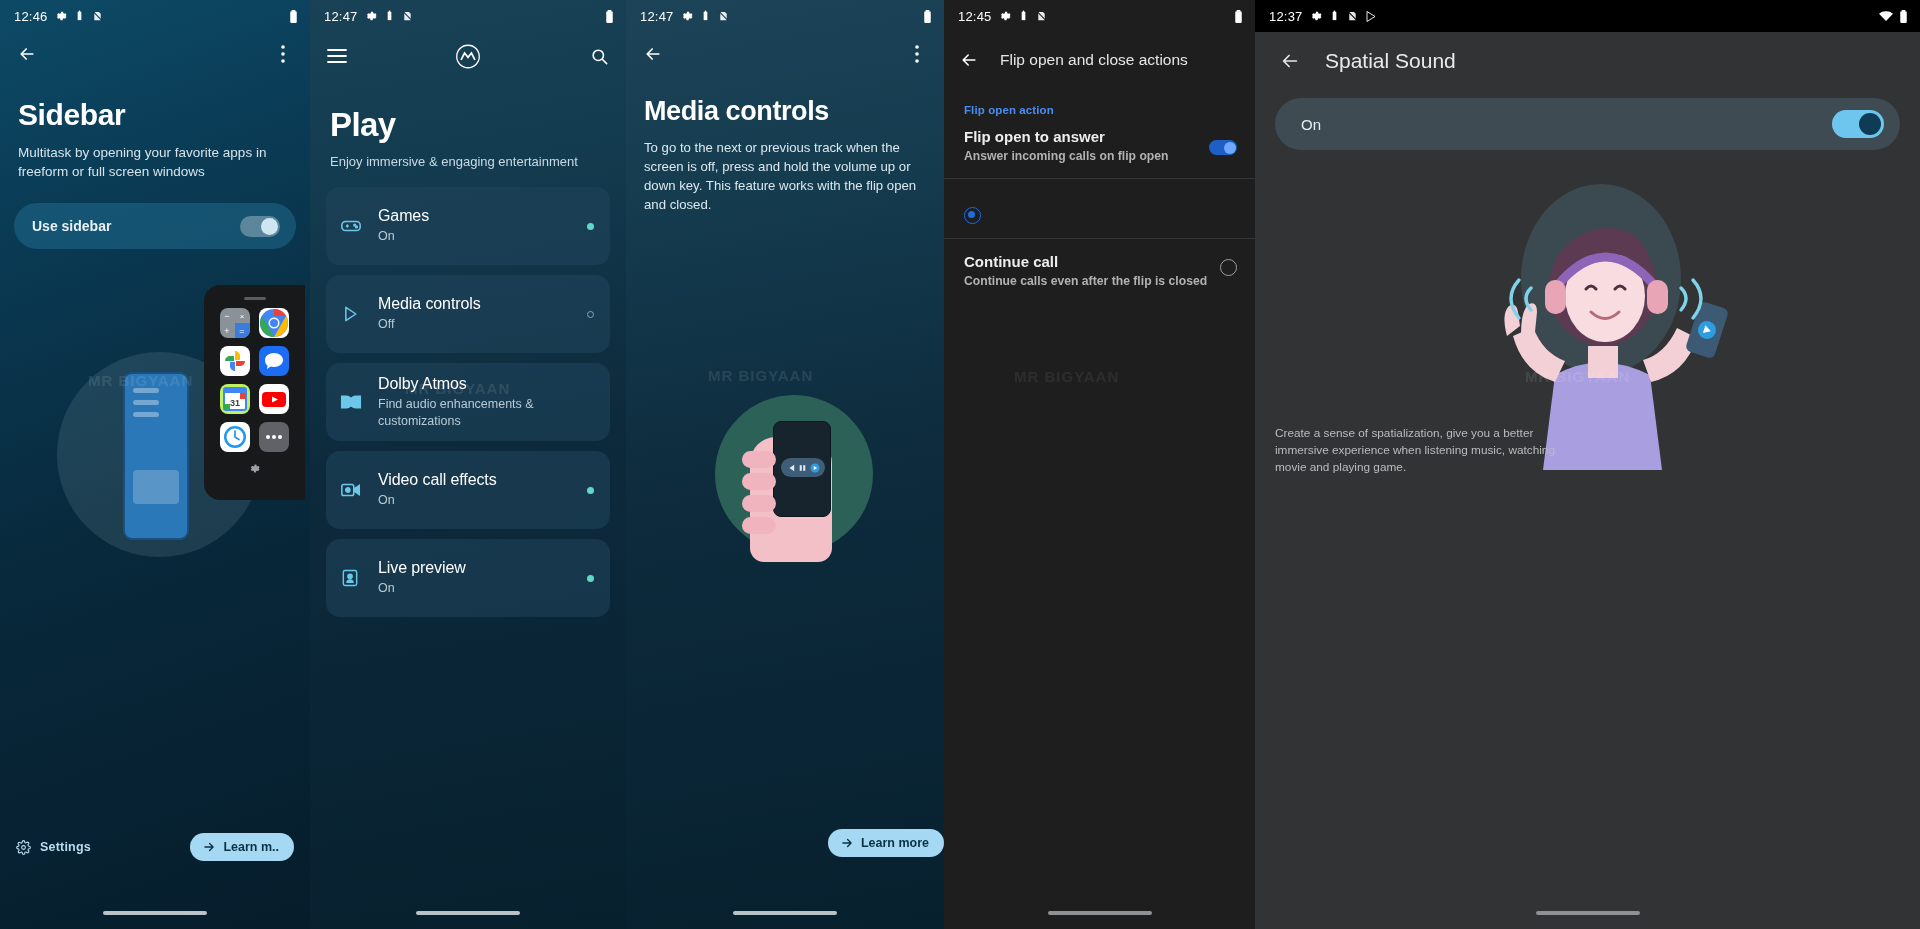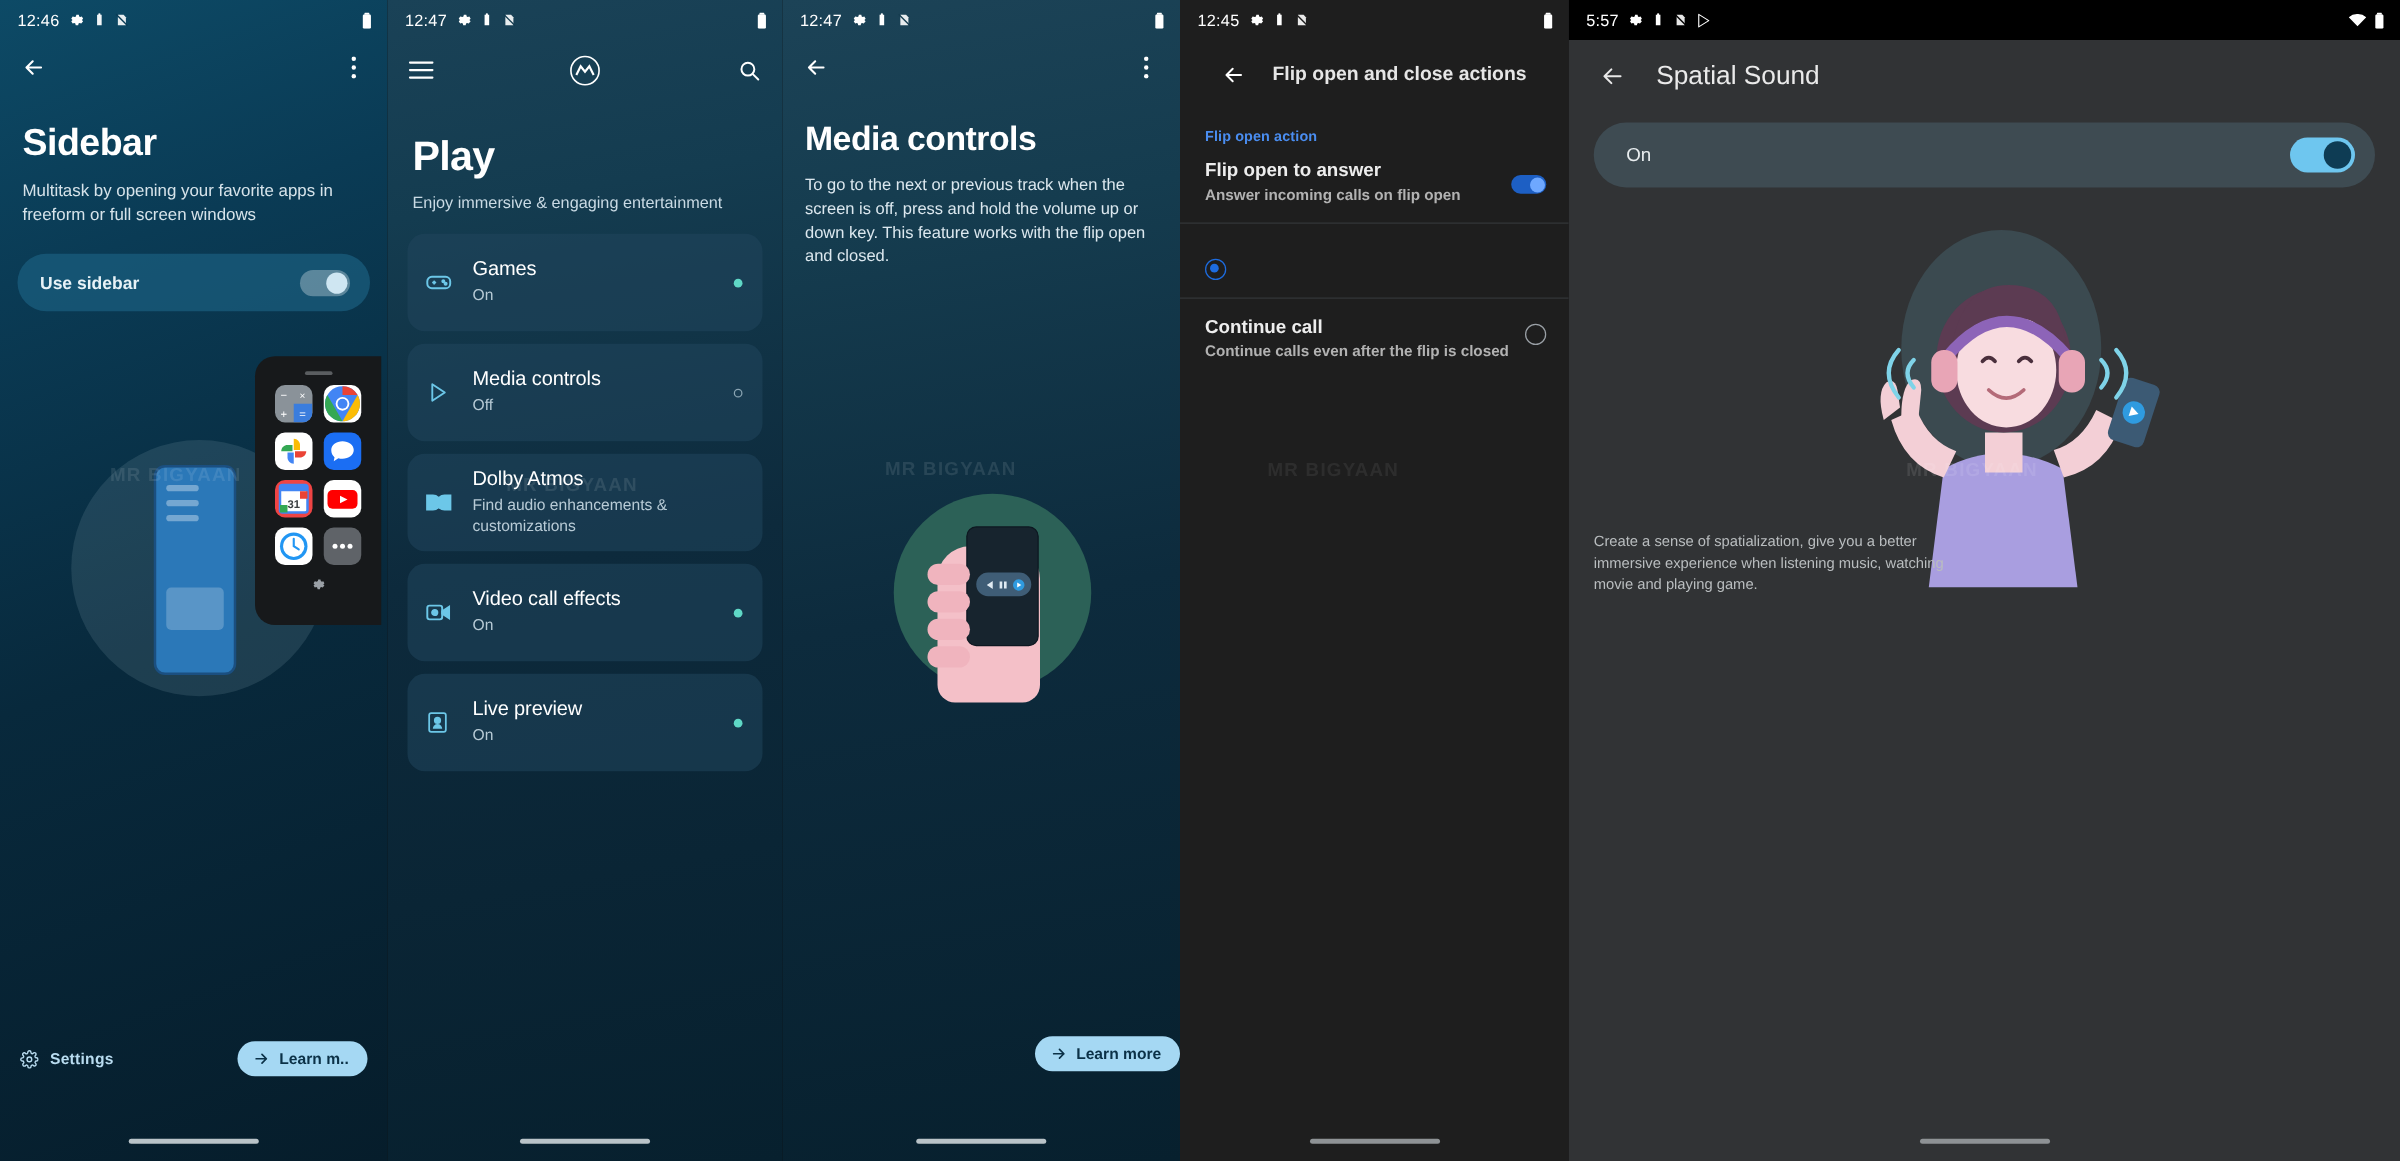--- a/index.html
+++ b/index.html
@@ -111,21 +111,21 @@
   }
   .handphone {
     position: absolute; left: 147px; top: 36px; width: 58px; height: 96px;
     background: #17242e; border-radius: 8px; border: 1px solid #0d1720;
   }
   .handphone .pill { position: absolute; left: 7px; top: 36px; width: 44px; height: 19px; border-radius: 10px; background: #3f5d76; display:flex; align-items:center; justify-content:center; gap:4px; }
   .fingers { position: absolute; left: 116px; top: 66px; width: 34px; height: 95px; }
   .fingers i { display: block; height: 17px; border-radius: 9px; background: #f0b4be; margin-bottom: 5px; }
 
   
-  .p4 .appbar { height: 56px; padding: 0 30px; gap: 18px; font-weight: bold; }
+  .p4 .appbar { height: 56px; padding: 0 12px; gap: 18px; }
   .p4 .title { font-size: 15.5px; color: #e6e6e6; }
   .sect { padding: 16px 20px 6px 20px; font-size: 11.5px; font-weight: 700; color: #4a8df0; letter-spacing: .1px; }
   .opt { display: flex; align-items: flex-start; padding: 6px 18px 14px 20px; cursor: pointer; }
   .opt .body { flex: 1; padding-right: 12px; font-weight: bold; }
   .opt .t { font-size: 15px; color: #ededed; }
   .opt .s { font-size: 12.2px; color: #b2b2b2; margin-top: 3px; line-height: 1.35; }
   .opt .ctl { flex: none; display: flex; align-items: center; padding-top: 12px; }
   .bluesw { width: 28px; height: 15px; border-radius: 8px; background: #1d5fc4; position: relative; }
   .bluesw::after { content:""; position:absolute; right:1.5px; top:1.5px; width:12px; height:12px; border-radius:50%; background:#6ea8ff; }
   .radio { width: 17px; height: 17px; border-radius: 50%; border: 1.8px solid #9aa0a6; position: relative; }
@@ -256,21 +256,21 @@
                 <path d="M5 15c0-3 2.5-5 5-5h4v5z" fill="#34a853"></path>
               </svg>
           </div>
           <div class="appicon" style="background:#1b6ef3">
             <svg width="30" height="30" viewBox="0 0 30 30">
                 <path d="M15 7c5 0 9 3 9 7s-4 7-9 7c-1.2 0-2.3-.2-3.3-.5L8 23l.6-3.3C7 18.4 6 16.8 6 14c0-4 4-7 9-7z" fill="#fff"></path>
               </svg>
           </div>
         </div>
         <div class="row">
-          <div class="appicon" style="background:#ef4444">
+          <div class="appicon" style="background:#bef264">
             <svg width="30" height="30" viewBox="0 0 30 30">
                 <rect x="4" y="4" width="22" height="22" rx="2" fill="#fff" stroke="#4285f4" stroke-width="2"></rect>
                 <rect x="4" y="4" width="22" height="5" fill="#4285f4"></rect>
                 <rect x="20" y="9" width="6" height="6" fill="#ea4335"></rect>
                 <rect x="4" y="20" width="6" height="6" fill="#34a853"></rect>
                 <text x="15" y="22" font-size="9" fill="#3c4043" text-anchor="middle" font-family="Liberation Sans" font-weight="bold">31</text>
               </svg>
           </div>
           <div class="appicon" style="background:#fff">
             <svg width="30" height="30" viewBox="0 0 30 30">
@@ -638,21 +638,21 @@
     </div>
 
     <div class="wm" style="left:70px; top:368px; color:rgba(255,255,255,.07);">MR BIGYAAN</div>
     <div class="navbar">
         <i></i>
       </div>
   </div>
 
   <div class="panel p5">
     <div class="statusbar">
-      <span class="clock">5:57</span>
+      <span class="clock">12:37</span>
       <span class="sicons">
         <span class="sico">
             <svg width="12" height="12" viewBox="0 0 24 24" fill="#fff">
               <path d="M12 8a4 4 0 100 8 4 4 0 000-8zm9 4l2-2-2-3.5-2.7.8a7.6 7.6 0 00-1.6-1l-.6-2.8h-4l-.6 2.8c-.6.2-1.1.6-1.6 1L6.2 6.5 4 10l2 2-2 2 2.2 3.5 2.7-.8c.5.4 1 .8 1.6 1l.6 2.8h4l.6-2.8c.6-.2 1.1-.6 1.6-1l2.7.8L23 14z"></path>
             </svg>
           </span>
         <span class="sico">
             <svg width="11" height="12" viewBox="0 0 24 24" fill="#fff">
               <path d="M8 3h8v18H8z"></path>
               <circle cx="12" cy="2" r="2"></circle>

